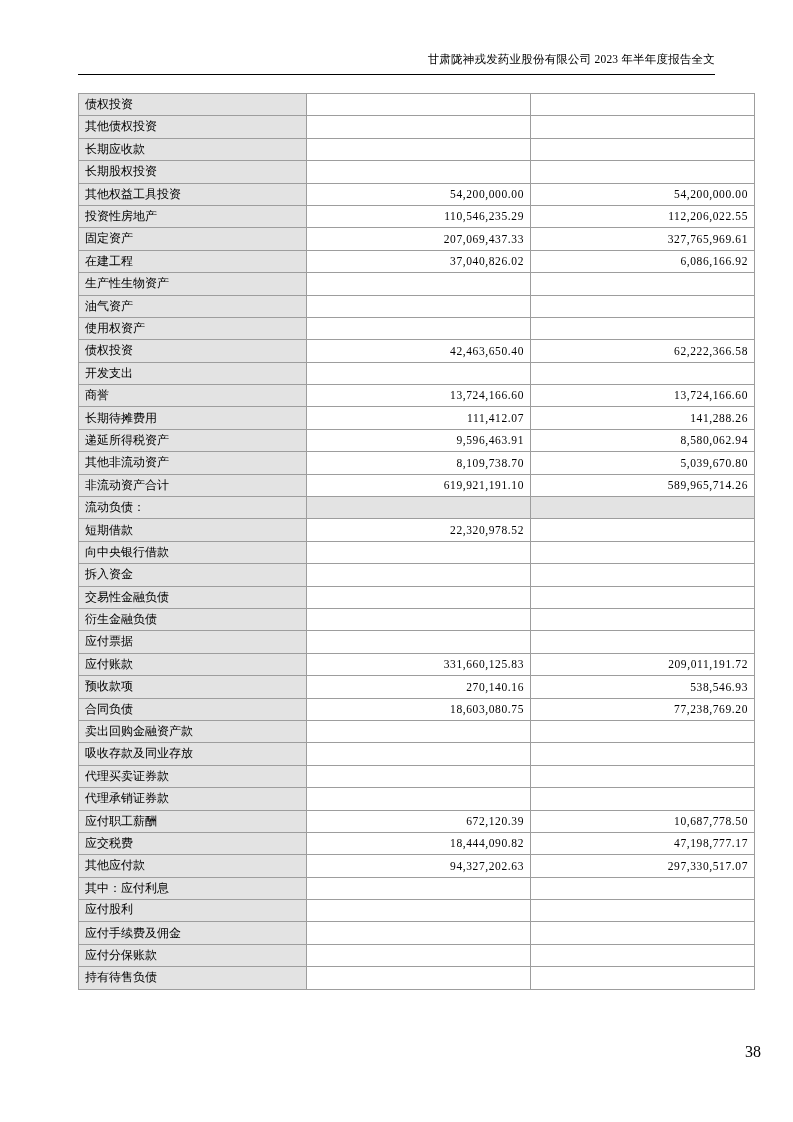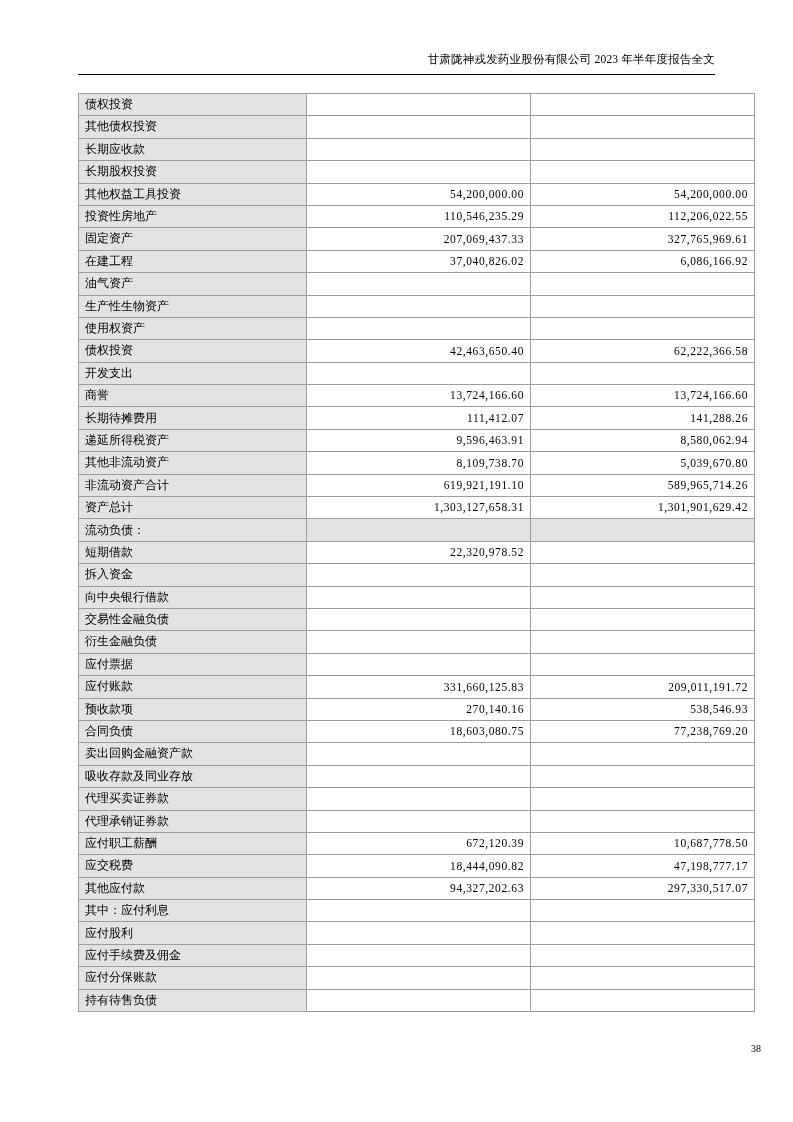--- a/index.html
+++ b/index.html
@@ -69,28 +69,28 @@
   td.num {
     width: 211px;
     background: #ffffff;
     text-align: right;
     font-family: "Liberation Serif", "DejaVu Serif", serif;
     font-size: 11.5px;
     letter-spacing: 0.6px;
   }
   .indent-1 { padding-left: 12px; }
   .indent-2 { padding-left: 30px; }
-  .indent-3 { padding-left: 60px; }
+  .indent-3 { padding-left: 60px; font-family: Liberation Mono, monospace; }
   .footer-page {
     position: absolute;
     top: 1043px;
     left: 0;
     width: 761px;
     text-align: right;
-    font-size: 10px;
+    font-size: 16px;
   }
 </style>
 </head>
 <body>
 
 <div class="page">
 
   <div class="header">甘肃陇神戎发药业股份有限公司 2023 年半年度报告全文</div>
   <div class="header-rule"></div>
 
@@ -131,26 +131,26 @@
             <td class="label indent-1">固定资产</td>
             <td class="num">207,069,437.33</td>
             <td class="num">327,765,969.61</td>
           </tr>
           <tr>
             <td class="label indent-1">在建工程</td>
             <td class="num">37,040,826.02</td>
             <td class="num">6,086,166.92</td>
           </tr>
           <tr>
+            <td class="label indent-1">生产性生物资产</td>
+            <td class="num"></td>
+            <td class="num"></td>
+          </tr>
+          <tr>
             <td class="label indent-1">油气资产</td>
-            <td class="num"></td>
-            <td class="num"></td>
-          </tr>
-          <tr>
-            <td class="label indent-1">生产性生物资产</td>
             <td class="num"></td>
             <td class="num"></td>
           </tr>
           <tr>
             <td class="label indent-1">使用权资产</td>
             <td class="num"></td>
             <td class="num"></td>
           </tr>
           <tr>
             <td class="label indent-1">债权投资</td>
@@ -181,41 +181,36 @@
             <td class="label indent-1">其他非流动资产</td>
             <td class="num">8,109,738.70</td>
             <td class="num">5,039,670.80</td>
           </tr>
           <tr>
             <td class="label">非流动资产合计</td>
             <td class="num">619,921,191.10</td>
             <td class="num">589,965,714.26</td>
           </tr>
           <tr>
-            <td class="label">资产总计</td>
-            <td class="num">1,303,127,658.31</td>
-            <td class="num">1,301,901,629.42</td>
-          </tr>
-          <tr>
             <td class="label">流动负债：</td>
             <td class="num" style="background: rgb(227, 227, 227);"></td>
             <td class="num" style="background: rgb(227, 227, 227);"></td>
           </tr>
           <tr>
             <td class="label indent-1">短期借款</td>
             <td class="num">22,320,978.52</td>
             <td class="num"></td>
           </tr>
           <tr>
+            <td class="label indent-1">向中央银行借款</td>
+            <td class="num"></td>
+            <td class="num"></td>
+          </tr>
+          <tr>
             <td class="label indent-1">拆入资金</td>
-            <td class="num"></td>
-            <td class="num"></td>
-          </tr>
-          <tr>
-            <td class="label indent-1">向中央银行借款</td>
             <td class="num"></td>
             <td class="num"></td>
           </tr>
           <tr>
             <td class="label indent-1">交易性金融负债</td>
             <td class="num"></td>
             <td class="num"></td>
           </tr>
           <tr>
             <td class="label indent-1">衍生金融负债</td>

